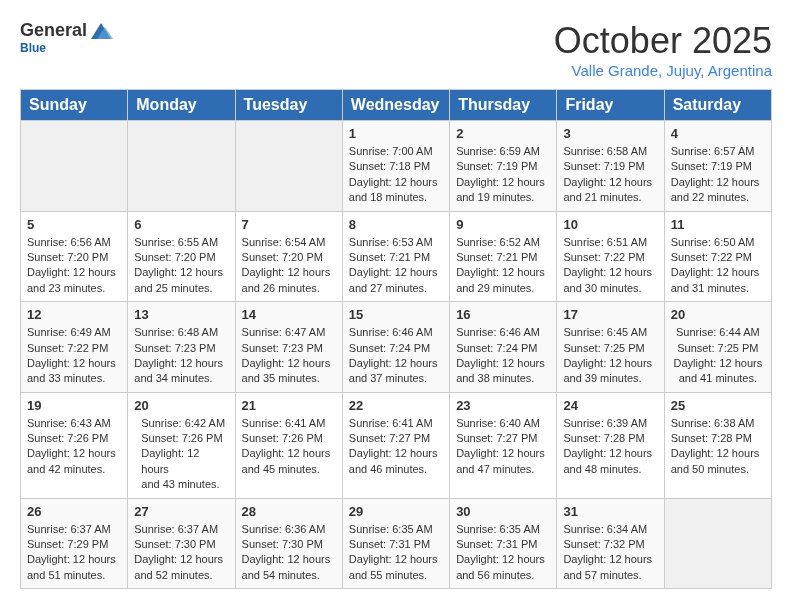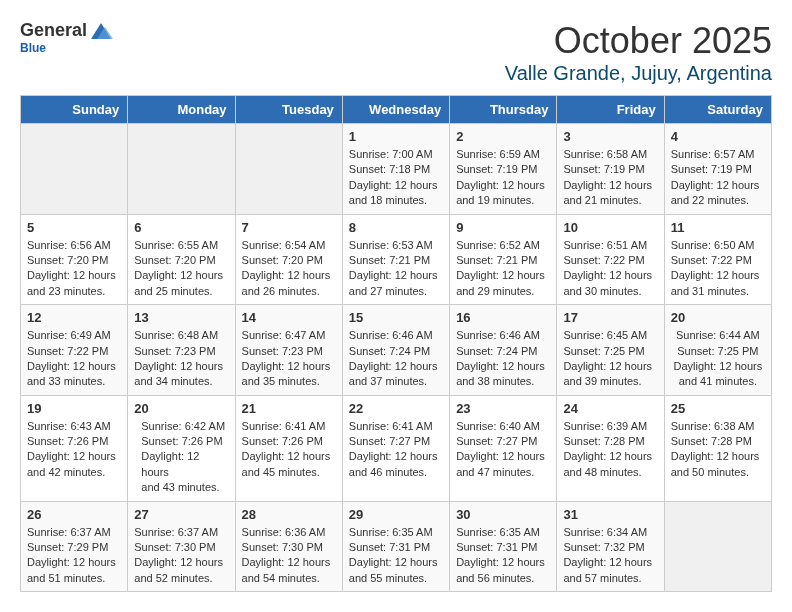--- a/index.html
+++ b/index.html
@@ -42,34 +42,34 @@
     }
     .title-section {
       text-align: right;
     }
     .month-title {
       font-size: 36px;
       color: #333;
       font-weight: normal;
     }
     .subtitle {
-      font-size: 20px;
-      color: #0c4a6e;
+      font-size: 15px;
+      color: #3b82f6;
     }
     .calendar {
       width: 100%;
       border-collapse: collapse;
       border: 1px solid #ccc;
     }
     .calendar th {
       background-color: #2e6db4;
       color: white;
-      text-align: right;
+      text-align: left;
       padding: 6px 8px;
-      font-size: 13px;
+      font-size: 16px;
       font-weight: bold;
       border: 1px solid #ccc;
     }
     .calendar td {
       vertical-align: top;
       padding: 5px 6px;
       border: 1px solid #ccc;
       width: 14.28%;
       min-height: 80px;
       font-size: 11px;

